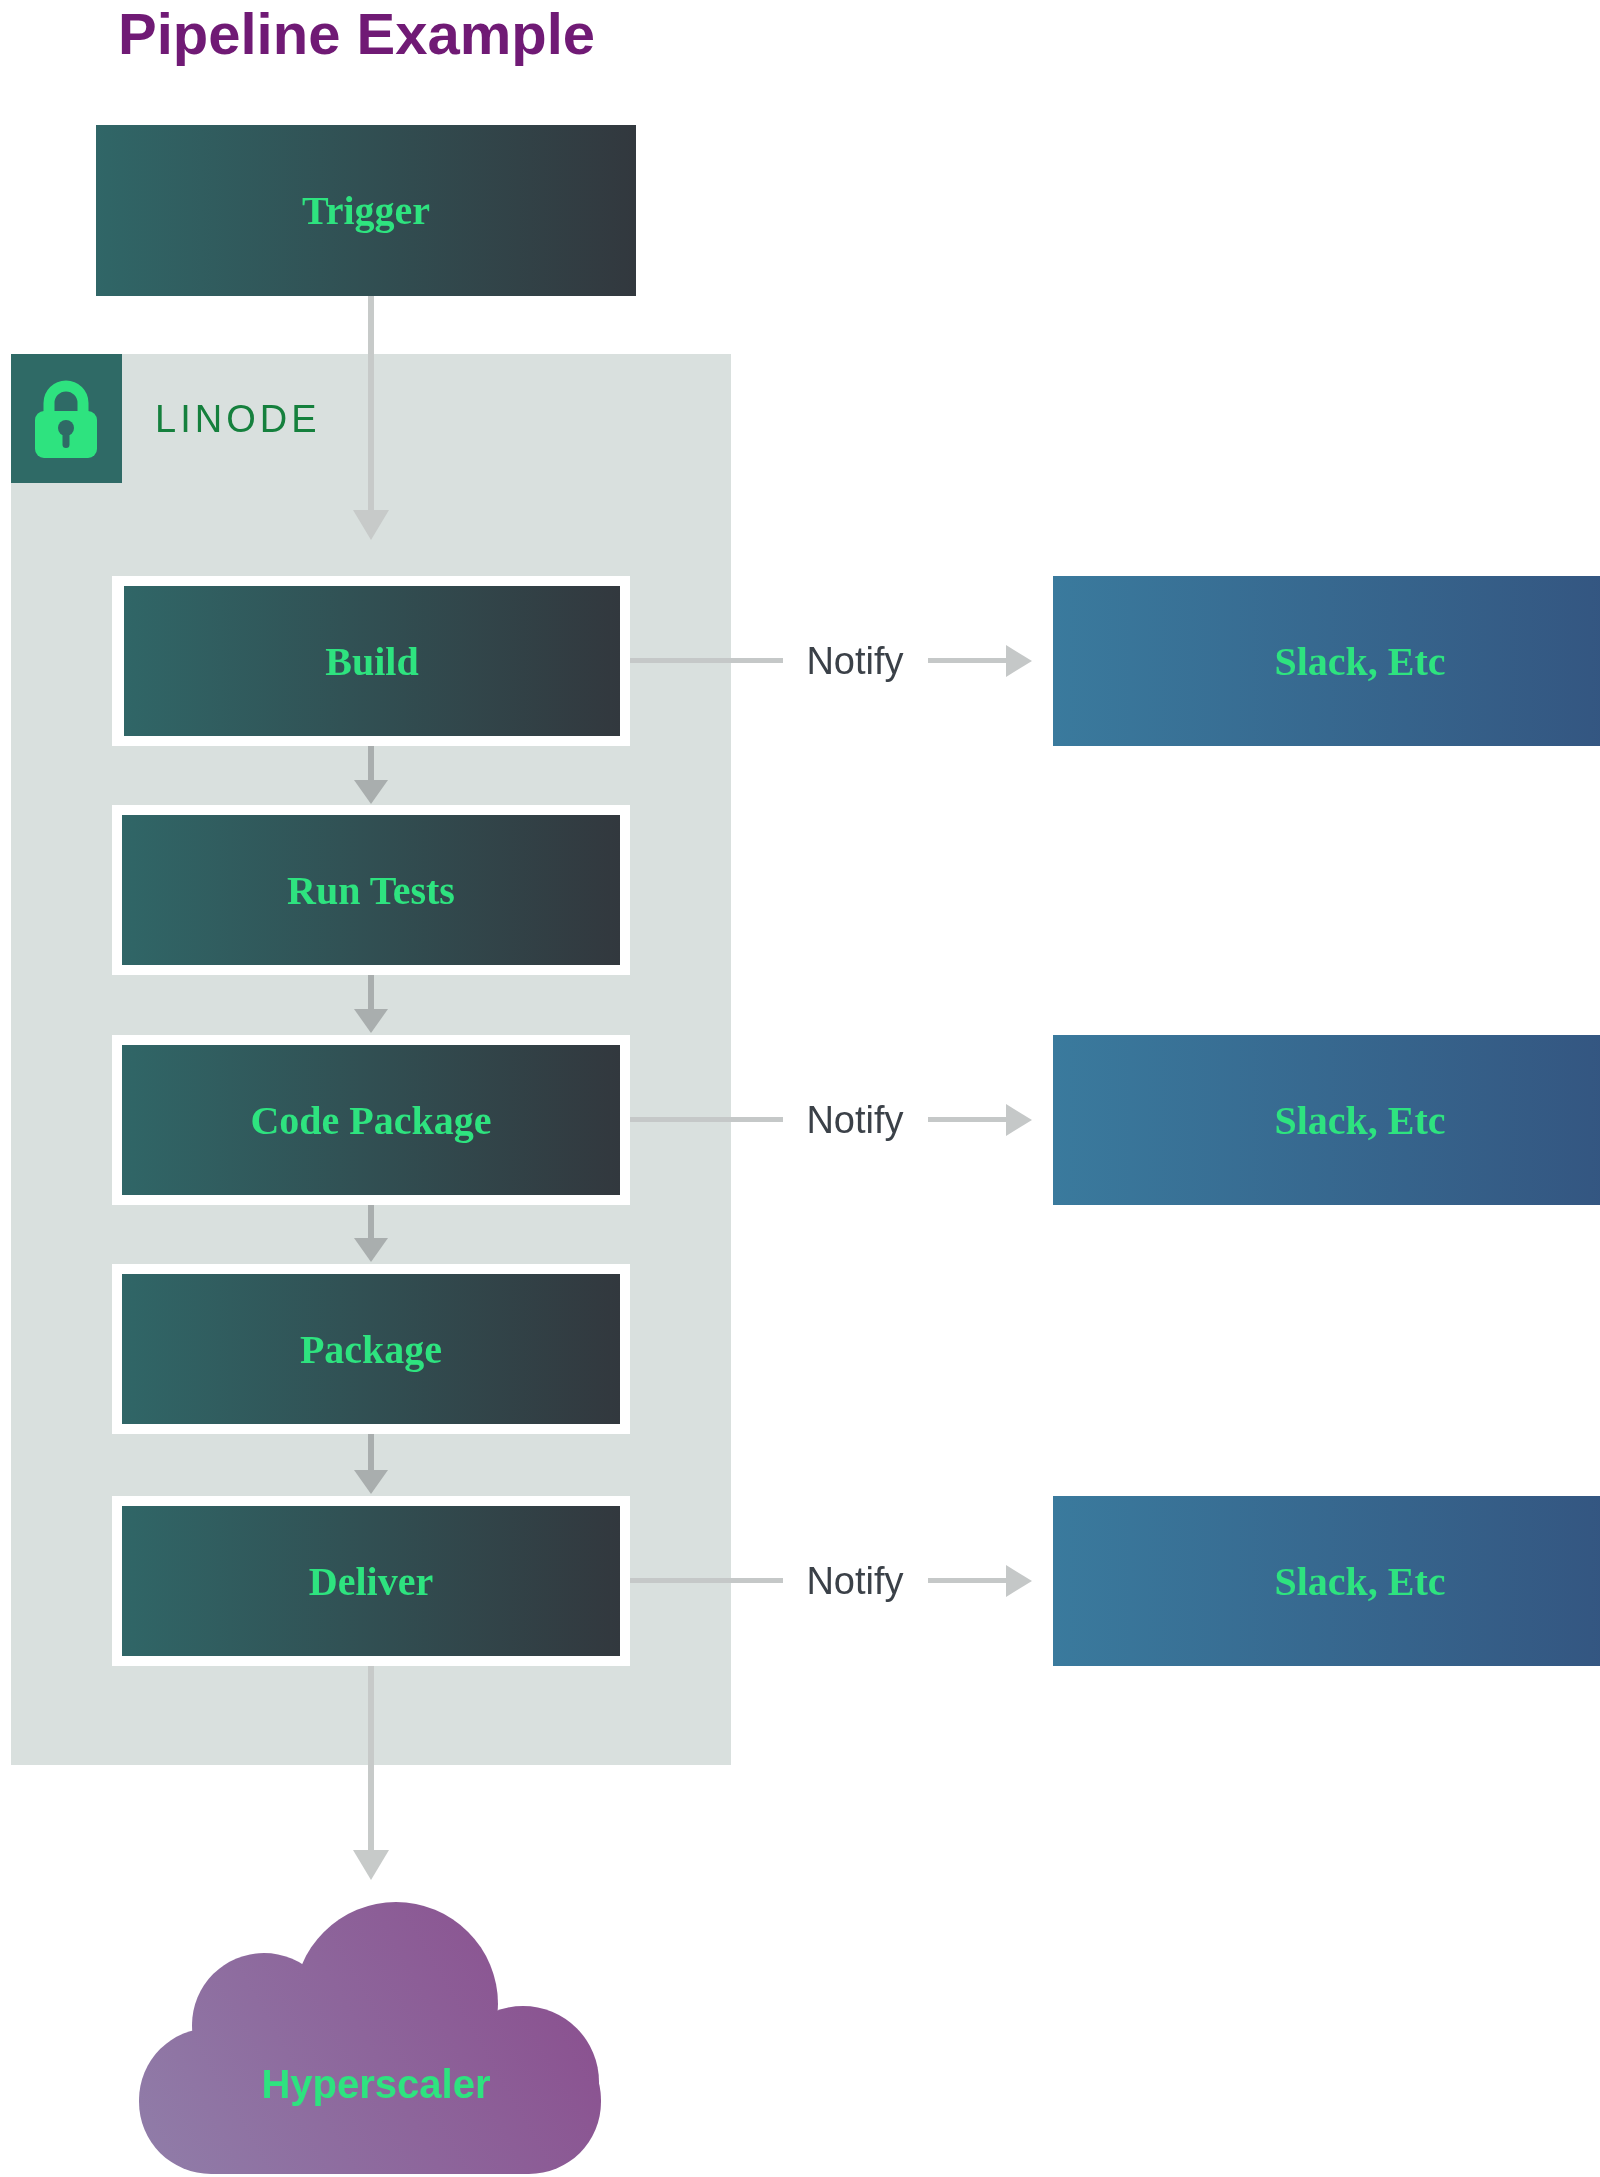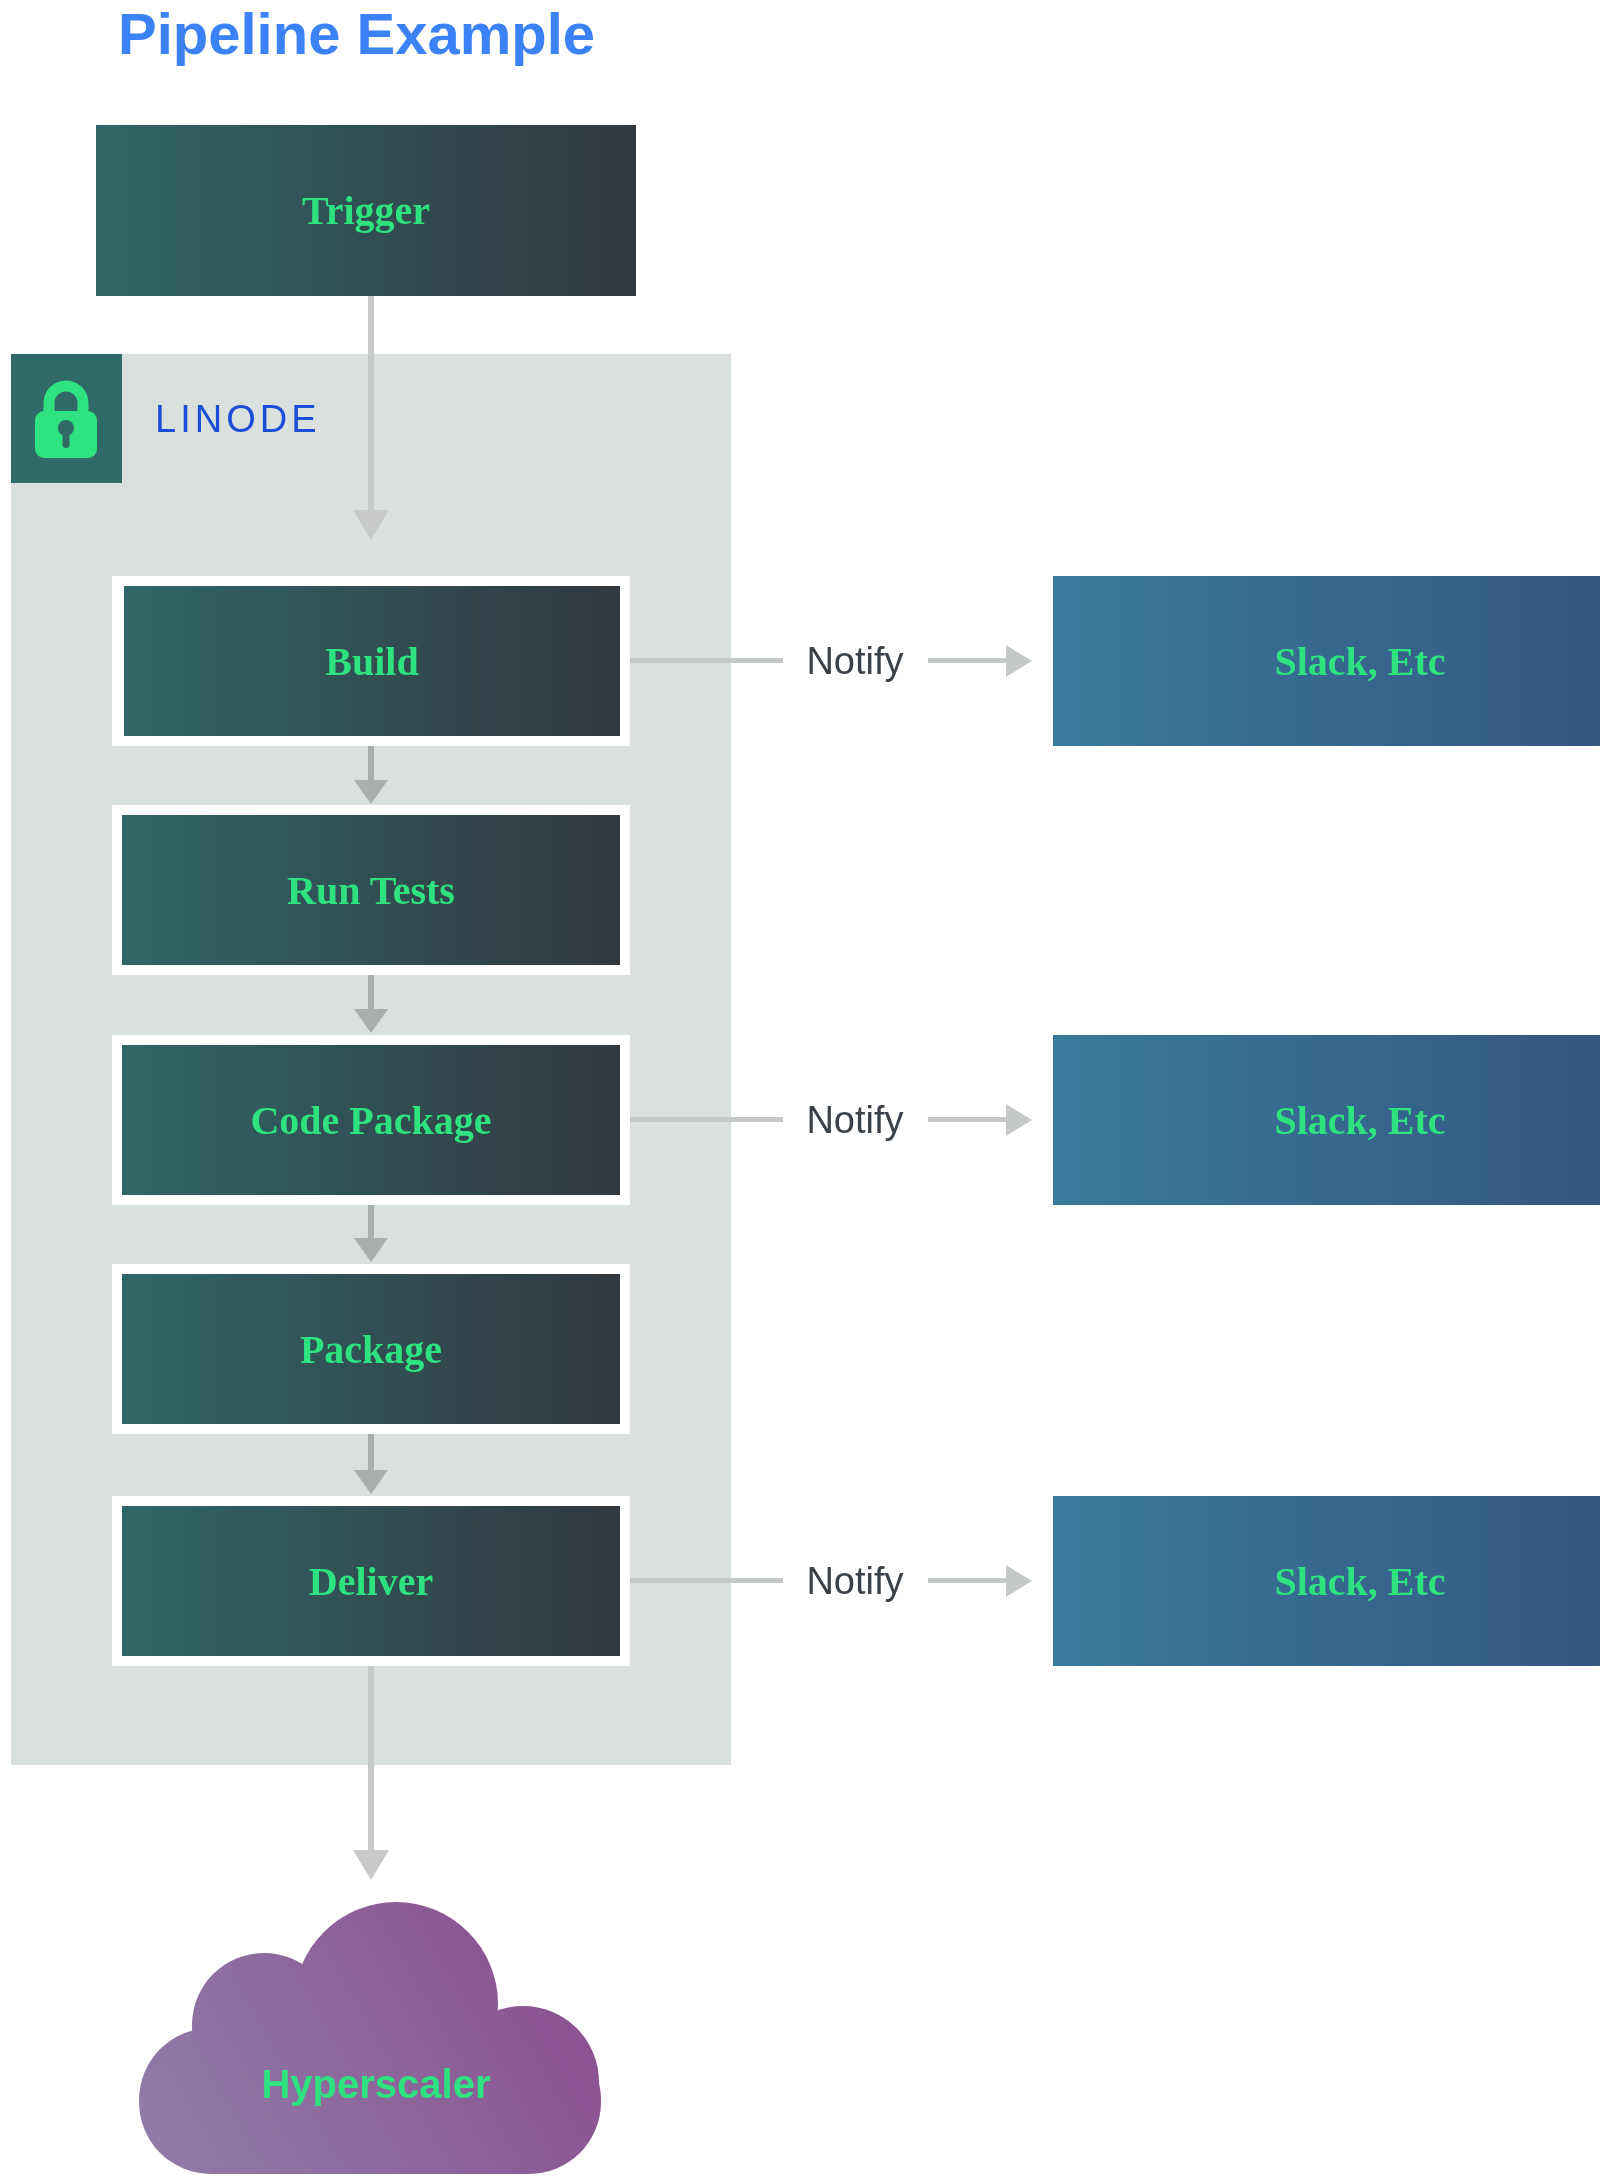--- a/index.html
+++ b/index.html
@@ -3,21 +3,21 @@
 <meta charset="utf-8">
 <style>
   html,body { margin:0; padding:0; background:#ffffff; }
   .page {
     position:relative; width:1600px; height:2177px; background:#ffffff;
     font-family:"Liberation Sans", sans-serif; overflow:hidden;
   }
 
   .title {
     position:absolute; left:118px; top:0px;
-    font-size:58px; font-weight:bold; color:#3b82f6; letter-spacing:0px;
+    font-size:58px; font-weight:bold; color:#701a75; letter-spacing:0px;
   }
 
   
   .node-grad { background:linear-gradient(90deg,#306667 0%,#32383e 100%); }
 
   .trigger {
     position:absolute; left:96px; top:125px; width:540px; height:171px;
     display:flex; align-items:center; justify-content:center;
   }
 
@@ -27,21 +27,21 @@
     position:absolute; left:11px; top:354px; width:720px; height:1411px;
     background:#d9e0de;
   }
   .lock-square {
     position:absolute; left:11px; top:354px; width:111px; height:129px;
     background:#2f6a66; display:flex; align-items:center; justify-content:center;
     z-index:3;
   }
   .linode-label {
     position:absolute; left:155px; top:398px;
-    font-size:38px; color:#1d4ed8; letter-spacing:4px; z-index:3;
+    font-size:38px; color:#15803d; letter-spacing:4px; z-index:3;
   }
 
   .step {
     position:absolute; left:112px; width:518px; height:170px;
     background:#ffffff; box-sizing:border-box; padding:10px; z-index:2;
   }
   .step-inner {
     width:100%; height:100%;
     display:flex; align-items:center; justify-content:center;
   }

